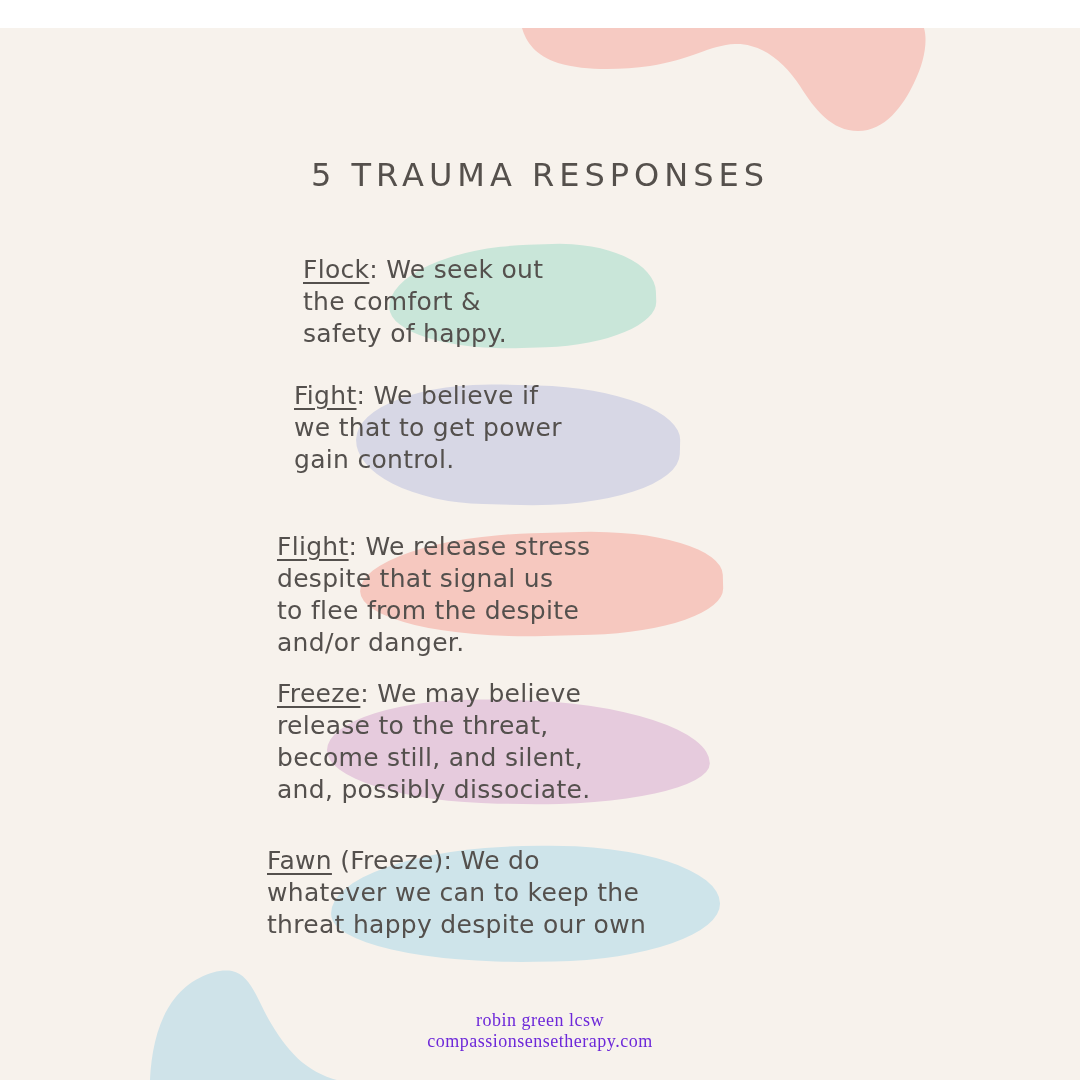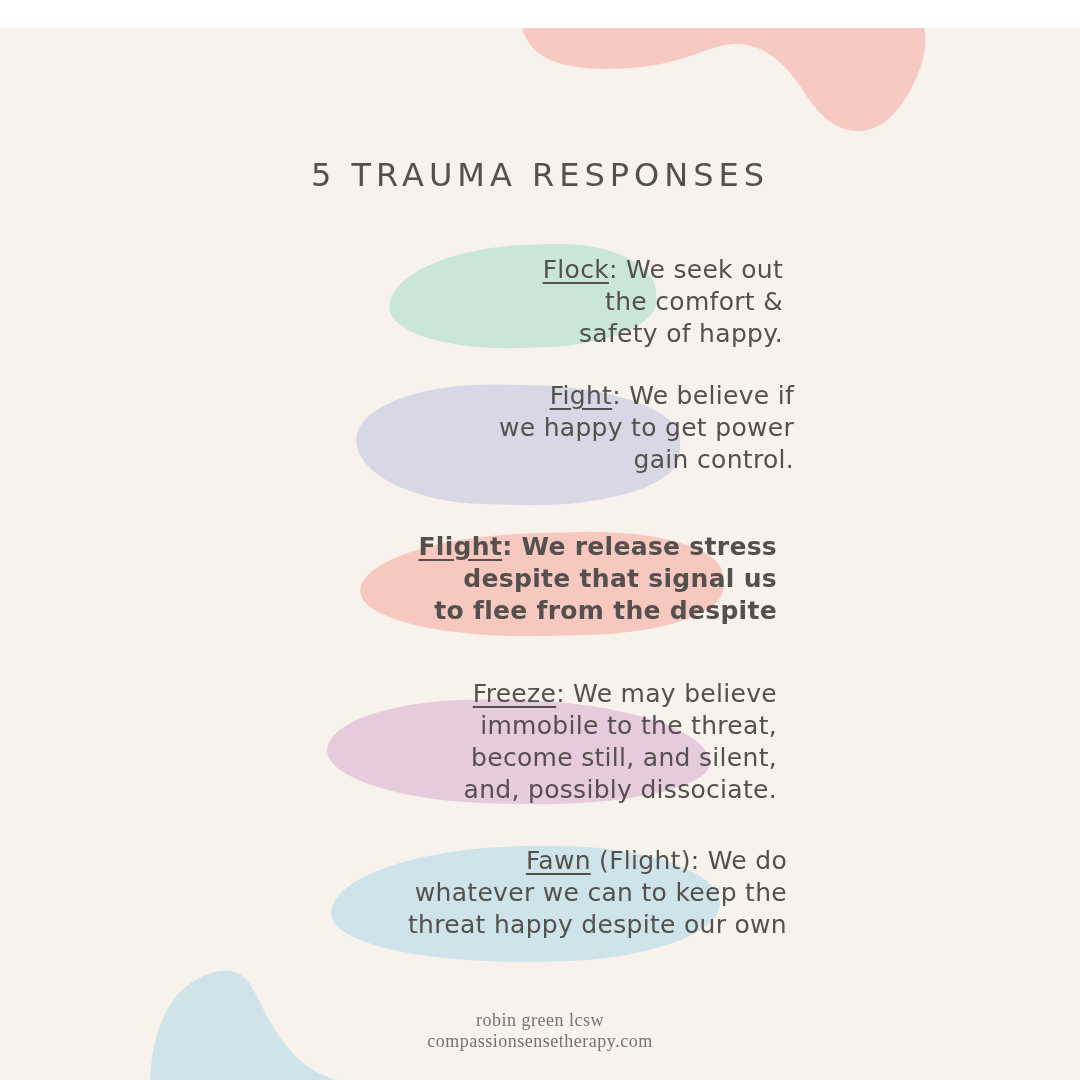--- a/index.html
+++ b/index.html
@@ -22,21 +22,21 @@
     text-align:center;
     font-size:32px;
     font-weight:normal;
     letter-spacing:5px;
     color:#55504c;
   }
 
   .blob{position:absolute;}
   .rtext{
     position:absolute;
-    text-align:right;
+    text-align:left;
     font-size:25px;
     line-height:32px;
     letter-spacing:.3px;
     color:#54504d;
   }
   .term{
     text-decoration:underline;
     text-underline-offset:4px;
     text-decoration-thickness:1.5px;
   }
@@ -45,39 +45,39 @@
   .s0-blob{left:389px;top:217px;width:267px;height:103px;
     border-radius:58% 42% 46% 54% / 62% 55% 45% 48%;transform:rotate(-2deg);}
   .s0-text{left:303px;top:226px;width:480px;}
   
   .s1-blob{left:356px;top:357px;width:324px;height:120px;
     border-radius:50% 50% 55% 45% / 55% 48% 52% 58%;transform:rotate(1.5deg);}
   .s1-text{left:294px;top:352px;width:500px;}
   
   .s2-blob{left:360px;top:505px;width:363px;height:103px;
     border-radius:55% 45% 42% 58% / 60% 52% 48% 55%;transform:rotate(-1.5deg);}
-  .s2-text{left:277px;top:503px;width:500px;font-weight:bold;}
+  .s2-text{left:277px;top:503px;width:500px;}
   
   .s3-blob{left:327px;top:672px;width:383px;height:104px;
     border-radius:45% 55% 52% 48% / 55% 62% 45% 52%;transform:rotate(1deg);}
   .s3-text{left:277px;top:650px;width:500px;}
   
   .s4-blob{left:331px;top:818px;width:389px;height:116px;
     border-radius:52% 48% 45% 55% / 58% 55% 50% 46%;transform:rotate(-1deg);}
   .s4-text{left:267px;top:817px;width:520px;}
 
   .footer{
     position:absolute;
     left:0;top:982px;width:1080px;
     text-align:center;
     font-family:"Liberation Serif","DejaVu Serif",serif;
     font-size:18px;
     line-height:21px;
     letter-spacing:.5px;
-    color:#737373;
+    color:#6d28d9;
   }
 </style>
 </head>
 <body>
 
 <div class="canvas" style="background: rgb(247, 242, 236);">
 
   <svg class="corner corner-tr" width="440" height="110" viewBox="0 0 440 110">
     <path d="M22,0 C26,14 36,28 58,35 C85,43 120,42 150,38 C190,32 210,17 235,16
              C262,15 285,35 300,58 C315,82 332,103 358,103 C385,103 403,78 414,55
@@ -98,48 +98,49 @@
       <div class="line"><span class="term">Flock</span><span>: We seek out</span></div>
       <div class="line">the comfort &amp;</div>
       <div class="line">safety of happy.</div>
     </div>
   </section>
 
   <section>
     <div class="blob s1-blob" style="background: rgb(215, 215, 229);"></div>
     <div class="rtext s1-text">
       <div class="line"><span class="term">Fight</span><span>: We believe if</span></div>
-      <div class="line">we happy to get power</div>
+      <div class="line">we that to get power</div>
       <div class="line">gain control.</div>
     </div>
   </section>
 
   <section>
     <div class="blob s2-blob" style="background: rgb(246, 200, 191);"></div>
     <div class="rtext s2-text">
       <div class="line"><span class="term">Flight</span><span>: We release stress</span></div>
       <div class="line">despite that signal us</div>
       <div class="line">to flee from the despite</div>
+      <div class="line">and/or danger.</div>
     </div>
   </section>
 
   <section>
     <div class="blob s3-blob" style="background: rgb(230, 203, 221);"></div>
     <div class="rtext s3-text">
       <div class="line"><span class="term">Freeze</span><span>: We may believe</span></div>
-      <div class="line">immobile to the threat,</div>
+      <div class="line">release to the threat,</div>
       <div class="line">become still, and silent,</div>
       <div class="line">and, possibly dissociate.</div>
     </div>
   </section>
 
   <section>
     <div class="blob s4-blob" style="background: rgb(206, 228, 234);"></div>
     <div class="rtext s4-text">
-      <div class="line"><span class="term">Fawn</span><span> (Flight): We do</span></div>
+      <div class="line"><span class="term">Fawn</span><span> (Freeze): We do</span></div>
       <div class="line">whatever we can to keep the</div>
       <div class="line">threat happy despite our own</div>
     </div>
   </section>
 
   <div class="footer">
     <div>robin green lcsw</div>
     <div>compassionsensetherapy.com</div>
   </div>
 

